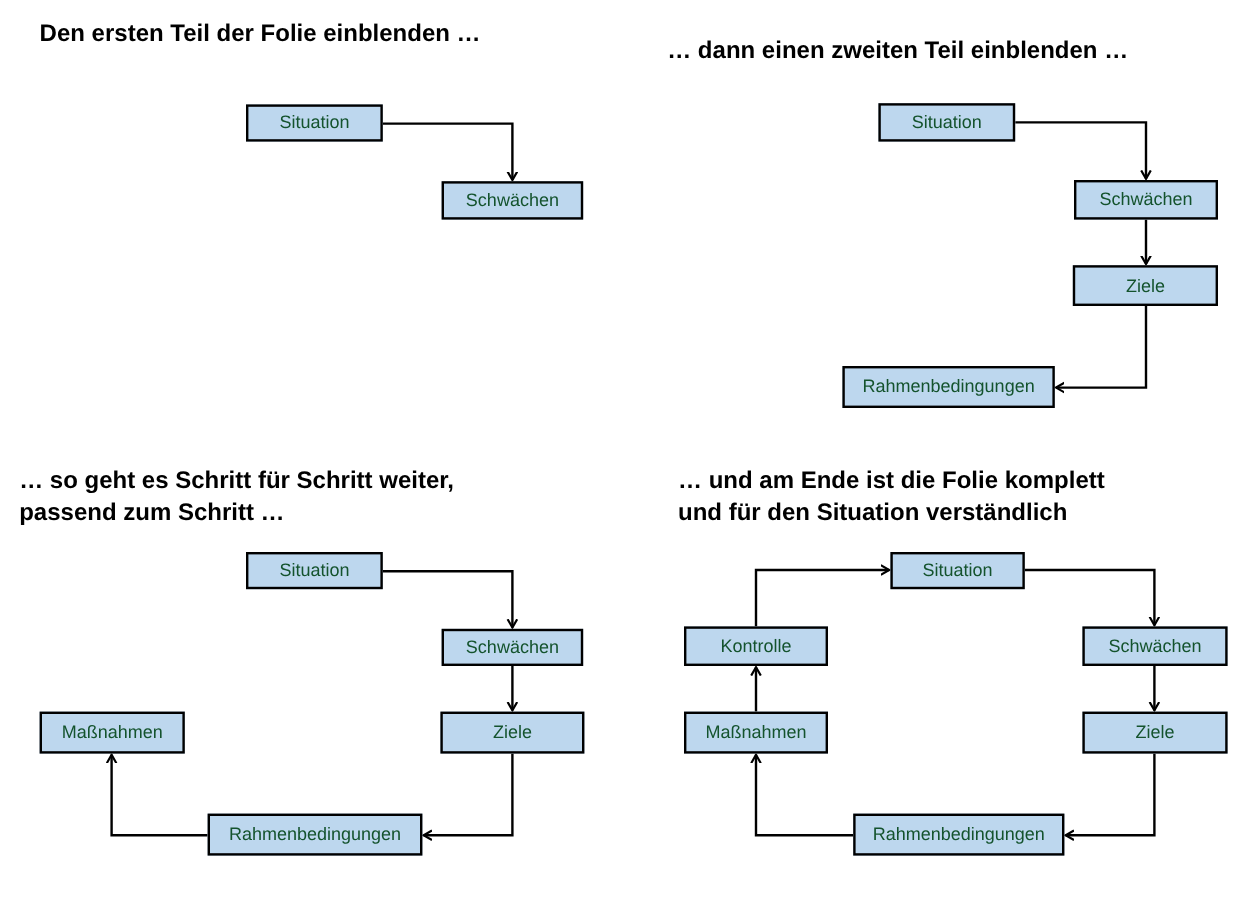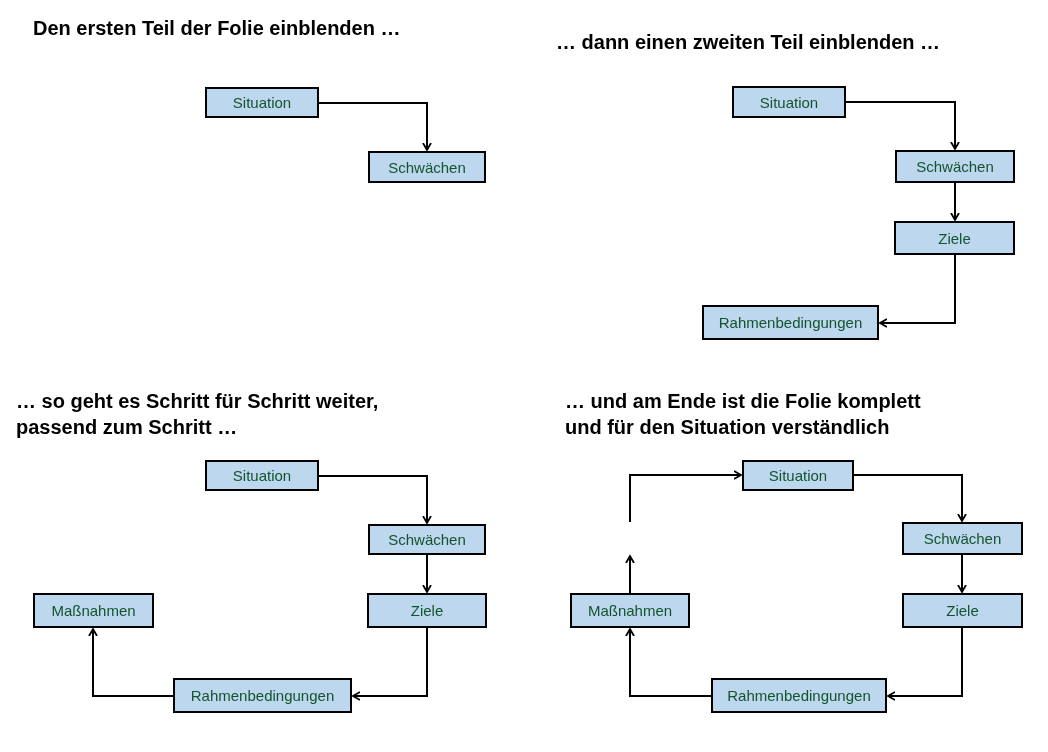--- a/index.html
+++ b/index.html
@@ -101,18 +101,19 @@
   <div class="node" style="left:368px; top:524px; width:118px; height:31px;">Schwächen</div>
   <div class="node" style="left:367px; top:593px; width:120px; height:35px;">Ziele</div>
   <div class="node" style="left:33px; top:593px; width:121px; height:35px;">Maßnahmen</div>
   <div class="node" style="left:173px; top:678px; width:179px; height:35px;">Rahmenbedingungen</div>
 
   <div class="title" style="left:565px; top:388px;">
     <div>… und am Ende ist die Folie komplett</div>
     <div>und für den Situation verständlich</div>
   </div>
   <div class="node" style="left:742px; top:460px; width:112px; height:31px;">Situation</div>
+  <div class="node" style="left:570px; top:522px; width:120px; height:33px;">Kontrolle</div>
   <div class="node" style="left:902px; top:522px; width:121px; height:33px;">Schwächen</div>
   <div class="node" style="left:570px; top:593px; width:120px; height:35px;">Maßnahmen</div>
   <div class="node" style="left:902px; top:593px; width:121px; height:35px;">Ziele</div>
   <div class="node" style="left:711px; top:678px; width:176px; height:35px;">Rahmenbedingungen</div>
 
 </div>
 
 </body></html>

